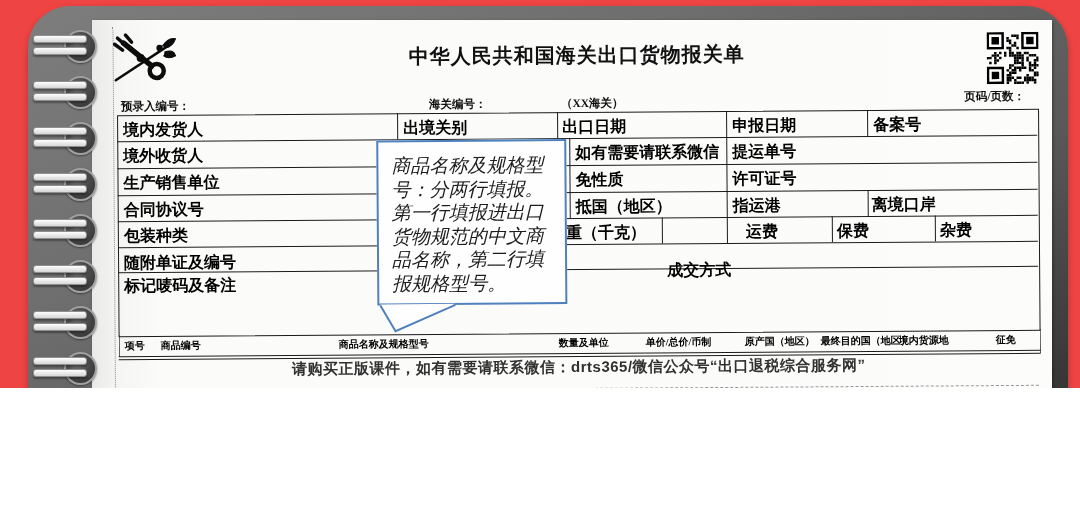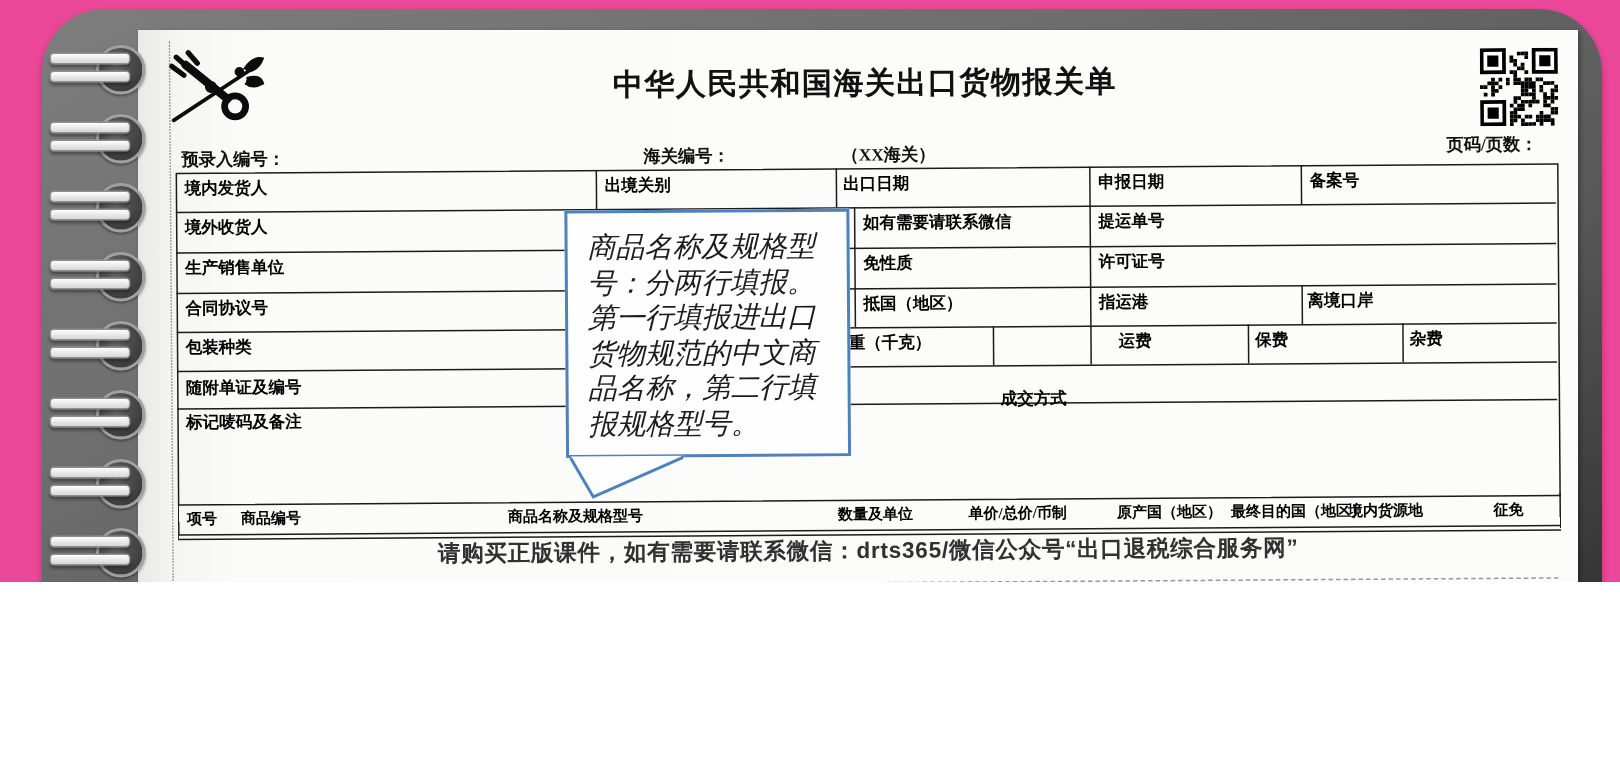--- a/index.html
+++ b/index.html
@@ -1,16 +1,16 @@
 <!DOCTYPE html>
 <html><head>
 <meta charset="utf-8">
 <style>
   html,body{margin:0;padding:0;background:#fff;}
-  .stage{position:relative;width:1080px;height:388px;overflow:hidden;background:#ec4899;
+  .stage{position:relative;width:1080px;height:388px;overflow:hidden;background:#ef4444;
          font-family:"Liberation Sans","DejaVu Sans",sans-serif;}
   
   .cover{position:absolute;left:28px;top:6px;width:1040px;height:500px;border-radius:42px;
          background:linear-gradient(155deg,#7d7d7d 0%,#6f6f6f 30%,#585858 62%,#262626 100%);
          box-shadow:0 3px 6px rgba(0,0,0,.25);}
   
   .page{position:absolute;left:92px;top:20px;width:960px;height:464px;
         background:linear-gradient(90deg,#e9e9e8 0px,#f5f5f4 26px,#fbfbfa 70px,#fcfcfb 100%);
         box-shadow:1px 1px 3px rgba(0,0,0,.35);}
   
@@ -23,21 +23,21 @@
   
   .content{position:absolute;left:0;top:0;width:1080px;height:512px;
            transform:rotate(-0.4deg);transform-origin:578px 250px;}
   .marginline{position:absolute;left:114px;top:24px;height:456px;width:0;border-left:1px dotted #8a8a8a;}
   .title{position:absolute;left:118px;top:42px;width:920px;text-align:center;
          font-size:20px;font-weight:700;color:#111;letter-spacing:1px;
          font-family:"Liberation Sans","DejaVu Sans",sans-serif;}
   .meta{position:absolute;font-family:"Liberation Serif","DejaVu Serif",serif;
         font-size:11.5px;font-weight:700;color:#111;}
   .lbl{position:absolute;font-family:Liberation Sans, sans-serif;
-       font-size:11px;font-weight:700;color:#000;line-height:1.25;white-space:nowrap;}
+       font-size:16px;font-weight:700;color:#000;line-height:1.25;white-space:nowrap;}
   .thdr{position:absolute;font-family:"Liberation Serif","DejaVu Serif",serif;
         font-size:10px;font-weight:700;color:#000;white-space:nowrap;}
   .formbox{position:absolute;left:118px;top:112px;width:920px;height:220px;border:1px solid #1b1b1b;}
   .headerband{position:absolute;left:118px;top:332px;width:920px;height:21px;
               border-left:1px solid #1b1b1b;border-right:1px solid #1b1b1b;border-bottom:4px double #1b1b1b;}
   .hl{position:absolute;height:1px;background:#1b1b1b;}
   .vl{position:absolute;width:1px;background:#1b1b1b;}
   .ruledash{position:absolute;height:0;border-top:1px dashed #979797;}
   .rulesolid{position:absolute;height:1px;background:#8f8f8f;}
   .ruledot{position:absolute;height:0;border-top:1px dotted #a0a0a0;}

